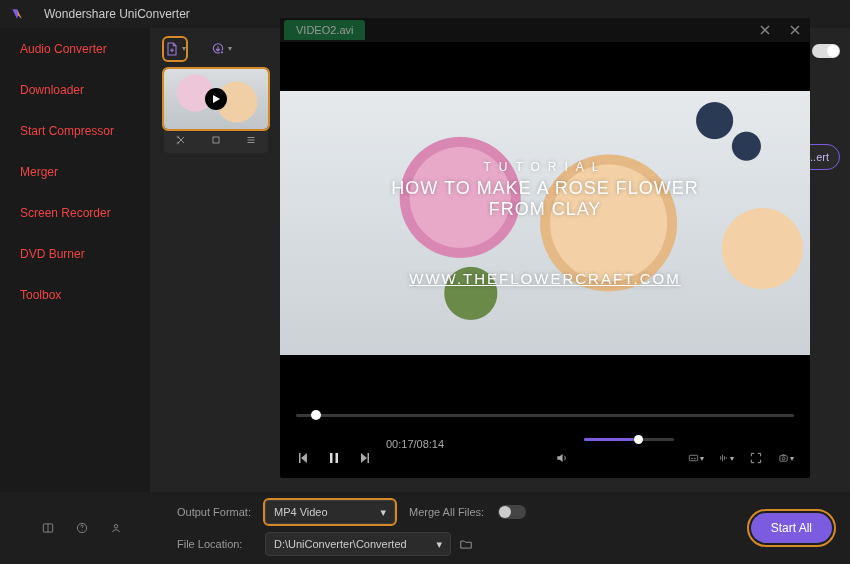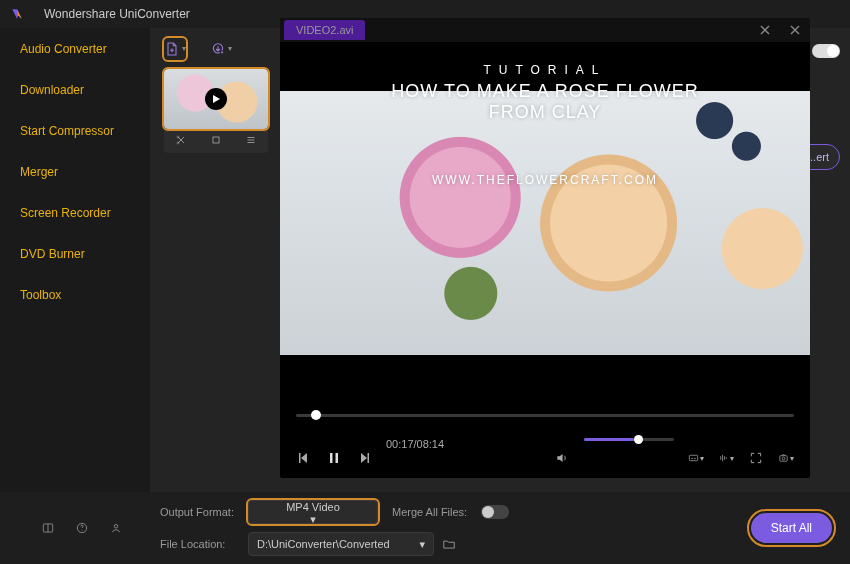--- a/index.html
+++ b/index.html
@@ -7,21 +7,21 @@
 
 .title-bar { height: 28px; background: #1e1e1e; display: flex; align-items: center; padding: 0 10px; }
 .logo-wrap { display: flex; align-items: center; gap: 20px; }
 .logo { width: 14px; height: 14px; }
 .app-title { color: #ccc; font-size: 12px; }
 .title-bar .spacer { flex: 1; }
 
 .body-row { display: flex; height: 464px; }
 
 .sidebar { width: 150px; background: #1a1a1a; display: flex; flex-direction: column; }
-.side-item { height: 41px; display: flex; align-items: center; padding-left: 20px; color: #eab308; font-size: 12px; cursor: pointer; }
+.side-item { height: 41px; display: flex; align-items: center; padding-left: 20px; color: #ef4444; font-size: 12px; cursor: pointer; }
 .side-item.active { background: #000; color: #fff; font-weight: 600; }
 
 .main { flex: 1; background: #242424; position: relative; }
 
 .toolbar { height: 41px; display: flex; align-items: center; gap: 24px; padding-left: 14px; }
 .tool-btn { width: 22px; height: 22px; display: flex; align-items: center; justify-content: center; color: #9b7bd9; cursor: pointer; position: relative; }
 .tool-btn.highlighted { outline: 2px solid #d58a2a; border-radius: 4px; }
 .tool-caret { font-size: 8px; color: #888; margin-left: 2px; }
 
 .content-row { display: flex; padding: 0 14px; gap: 14px; }
@@ -31,61 +31,61 @@
   radial-gradient(circle at 70% 55%, #f0cfa7 0 20px, transparent 21px),
   linear-gradient(#d9dde0,#bfc4c8);
   position: relative; display:flex;align-items:center;justify-content:center; }
 .thumb-play { width: 22px; height: 22px; border-radius: 50%; background: #000; display:flex;align-items:center;justify-content:center; }
 .thumb-tools { height: 26px; display:flex; align-items:center; justify-content:space-around; background:#2c2c2c; border-radius:0 0 4px 4px; margin-top:-2px; color:#999; }
 .convert-btn { position:absolute; right:10px; top:116px; background:#2a2a2a; border:1px solid #7b5ce0; color:#c3b2f5; font-size:11px; padding:6px 10px; border-radius:14px; cursor:pointer; }
 
 
 .preview { position:absolute; left:280px; top:18px; width:530px; height:460px; background:#000; display:flex; flex-direction:column; z-index:50; border-radius:2px; }
 .preview-tabs { height:24px; display:flex; align-items:center; background:#111; }
-.preview-tab { background:#4c1d95; color:#999; font-size:11px; padding:4px 12px; border-radius:3px 3px 0 0; margin-left:4px; }
+.preview-tab { background:#14532d; color:#999; font-size:11px; padding:4px 12px; border-radius:3px 3px 0 0; margin-left:4px; }
 .preview-close { margin-left:auto; display:flex; }
 .pv-x { width:30px; height:24px; display:flex;align-items:center;justify-content:center; color:#888; cursor:pointer; }
 
 .video-area { flex:1; background:#000; display:flex; align-items:center; justify-content:center; position:relative; }
 .video-frame { width:100%; height:320px; background:
   radial-gradient(circle at 34% 42%, #e8a9c8 0 50px, #d987b3 51px 60px, transparent 61px),
   radial-gradient(circle at 62% 50%, #f3d0a6 0 58px, #e5b985 59px 68px, transparent 69px),
   radial-gradient(circle at 82% 18%, #2a3954 0 18px, transparent 19px),
   radial-gradient(circle at 88% 26%, #2a3954 0 14px, transparent 15px),
   radial-gradient(circle at 91% 58%, #f3d0a6 0 40px, transparent 41px),
   radial-gradient(circle at 36% 72%, #6a8a4a 0 26px, transparent 27px),
   linear-gradient(180deg,#e8ecef,#c9cfd4);
-  position:relative; display:flex; flex-direction:column; align-items:center; justify-content:flex-start; }
+  position:relative; display:flex; flex-direction:column; align-items:center; justify-content:center; }
 .video-frame::before, .video-frame::after { content:""; position:absolute; left:0; right:0; height:28px; background:#000; }
 .video-frame::before { top:0; } .video-frame::after { bottom:0; }
 .overlay-text { position:relative; text-align:center; color:#fff; font-weight:400; letter-spacing:1px; text-shadow:0 0 4px rgba(0,0,0,.3); }
 .ot-small { font-size:12px; letter-spacing:8px; margin-bottom:4px; }
 .ot-main { font-size:18px; }
 .ot-main2 { font-size:18px; margin-bottom:50px; }
-.ot-url { font-size:12px; letter-spacing:2px; }
+.ot-url { font-size:15px; letter-spacing:2px;text-decoration:underline; }
 
 .scrub { height:34px; padding:10px 16px 0; }
 .scrub-track { height:3px; background:#3a3a3a; position:relative; border-radius:2px; }
 .scrub-thumb { position:absolute; left:3%; top:-4px; width:10px; height:10px; border-radius:50%; background:#fff; }
 
 .controls { height:40px; display:flex; gap:14px; padding:0 16px; color:#aaa; }
 .ctrl-btn { cursor:pointer; display:flex; align-items:center; justify-content:center; width:16px; }
 .time { font-size:11px; color:#aaa; }
 .vol-track { width:90px; height:3px; background:#3a3a3a; position:relative; border-radius:2px; }
 .vol-fill { position:absolute; left:0; width:55%; height:3px; background:#7b5ce0; border-radius:2px; }
 .vol-thumb { position:absolute; left:55%; top:-3px; width:9px; height:9px; border-radius:50%; background:#fff; }
 .ctrl-right { margin-left:auto; display:flex; gap:14px; align-items:center; }
 
 
 .bottom { height:72px; background:#1e1e1e; display:flex; align-items:center; padding:0 14px; position:relative; }
 .bottom-left-icons { width:136px; display:flex; gap:20px; align-items:center; justify-content:center; color:#888; }
-.output-grid { display:grid; grid-template-columns:auto auto auto auto; gap:8px 14px; align-items:center; margin-left:10px; }
+.output-grid { display:grid; grid-template-columns:auto auto auto auto; gap:8px 14px; align-items:center; margin-left:27px; }
 .label { font-size:11px; color:#999; }
 .select { width:130px; height:24px; background:#2b2b2b; border:1px solid #3a3a3a; border-radius:4px; display:flex; align-items:center; padding:0 8px; font-size:11px; color:#ccc; justify-content:space-between; cursor:pointer; }
-.select.highlighted { outline:2px solid #d58a2a;flex-direction:column; }
+.select.highlighted { outline:2px solid #d58a2a; }
 .select-wide { width:186px; }
 .toggle { width:28px; height:14px; background:#444; border-radius:7px; position:relative; cursor:pointer; }
 .toggle-knob { position:absolute; left:1px; top:1px; width:12px; height:12px; border-radius:50%; background:#ccc; }
 .folder-ic { color:#999; cursor:pointer; }
 .start-all { position:absolute; right:18px; top:50%; transform:translateY(-50%); background:#7b5ce0; color:#fff; border:none; padding:8px 20px; border-radius:16px; font-size:12px; cursor:pointer; outline:2px solid #d58a2a; outline-offset:2px; }
 
 svg { display:block; }
 </style>
 </head>
 <body>

